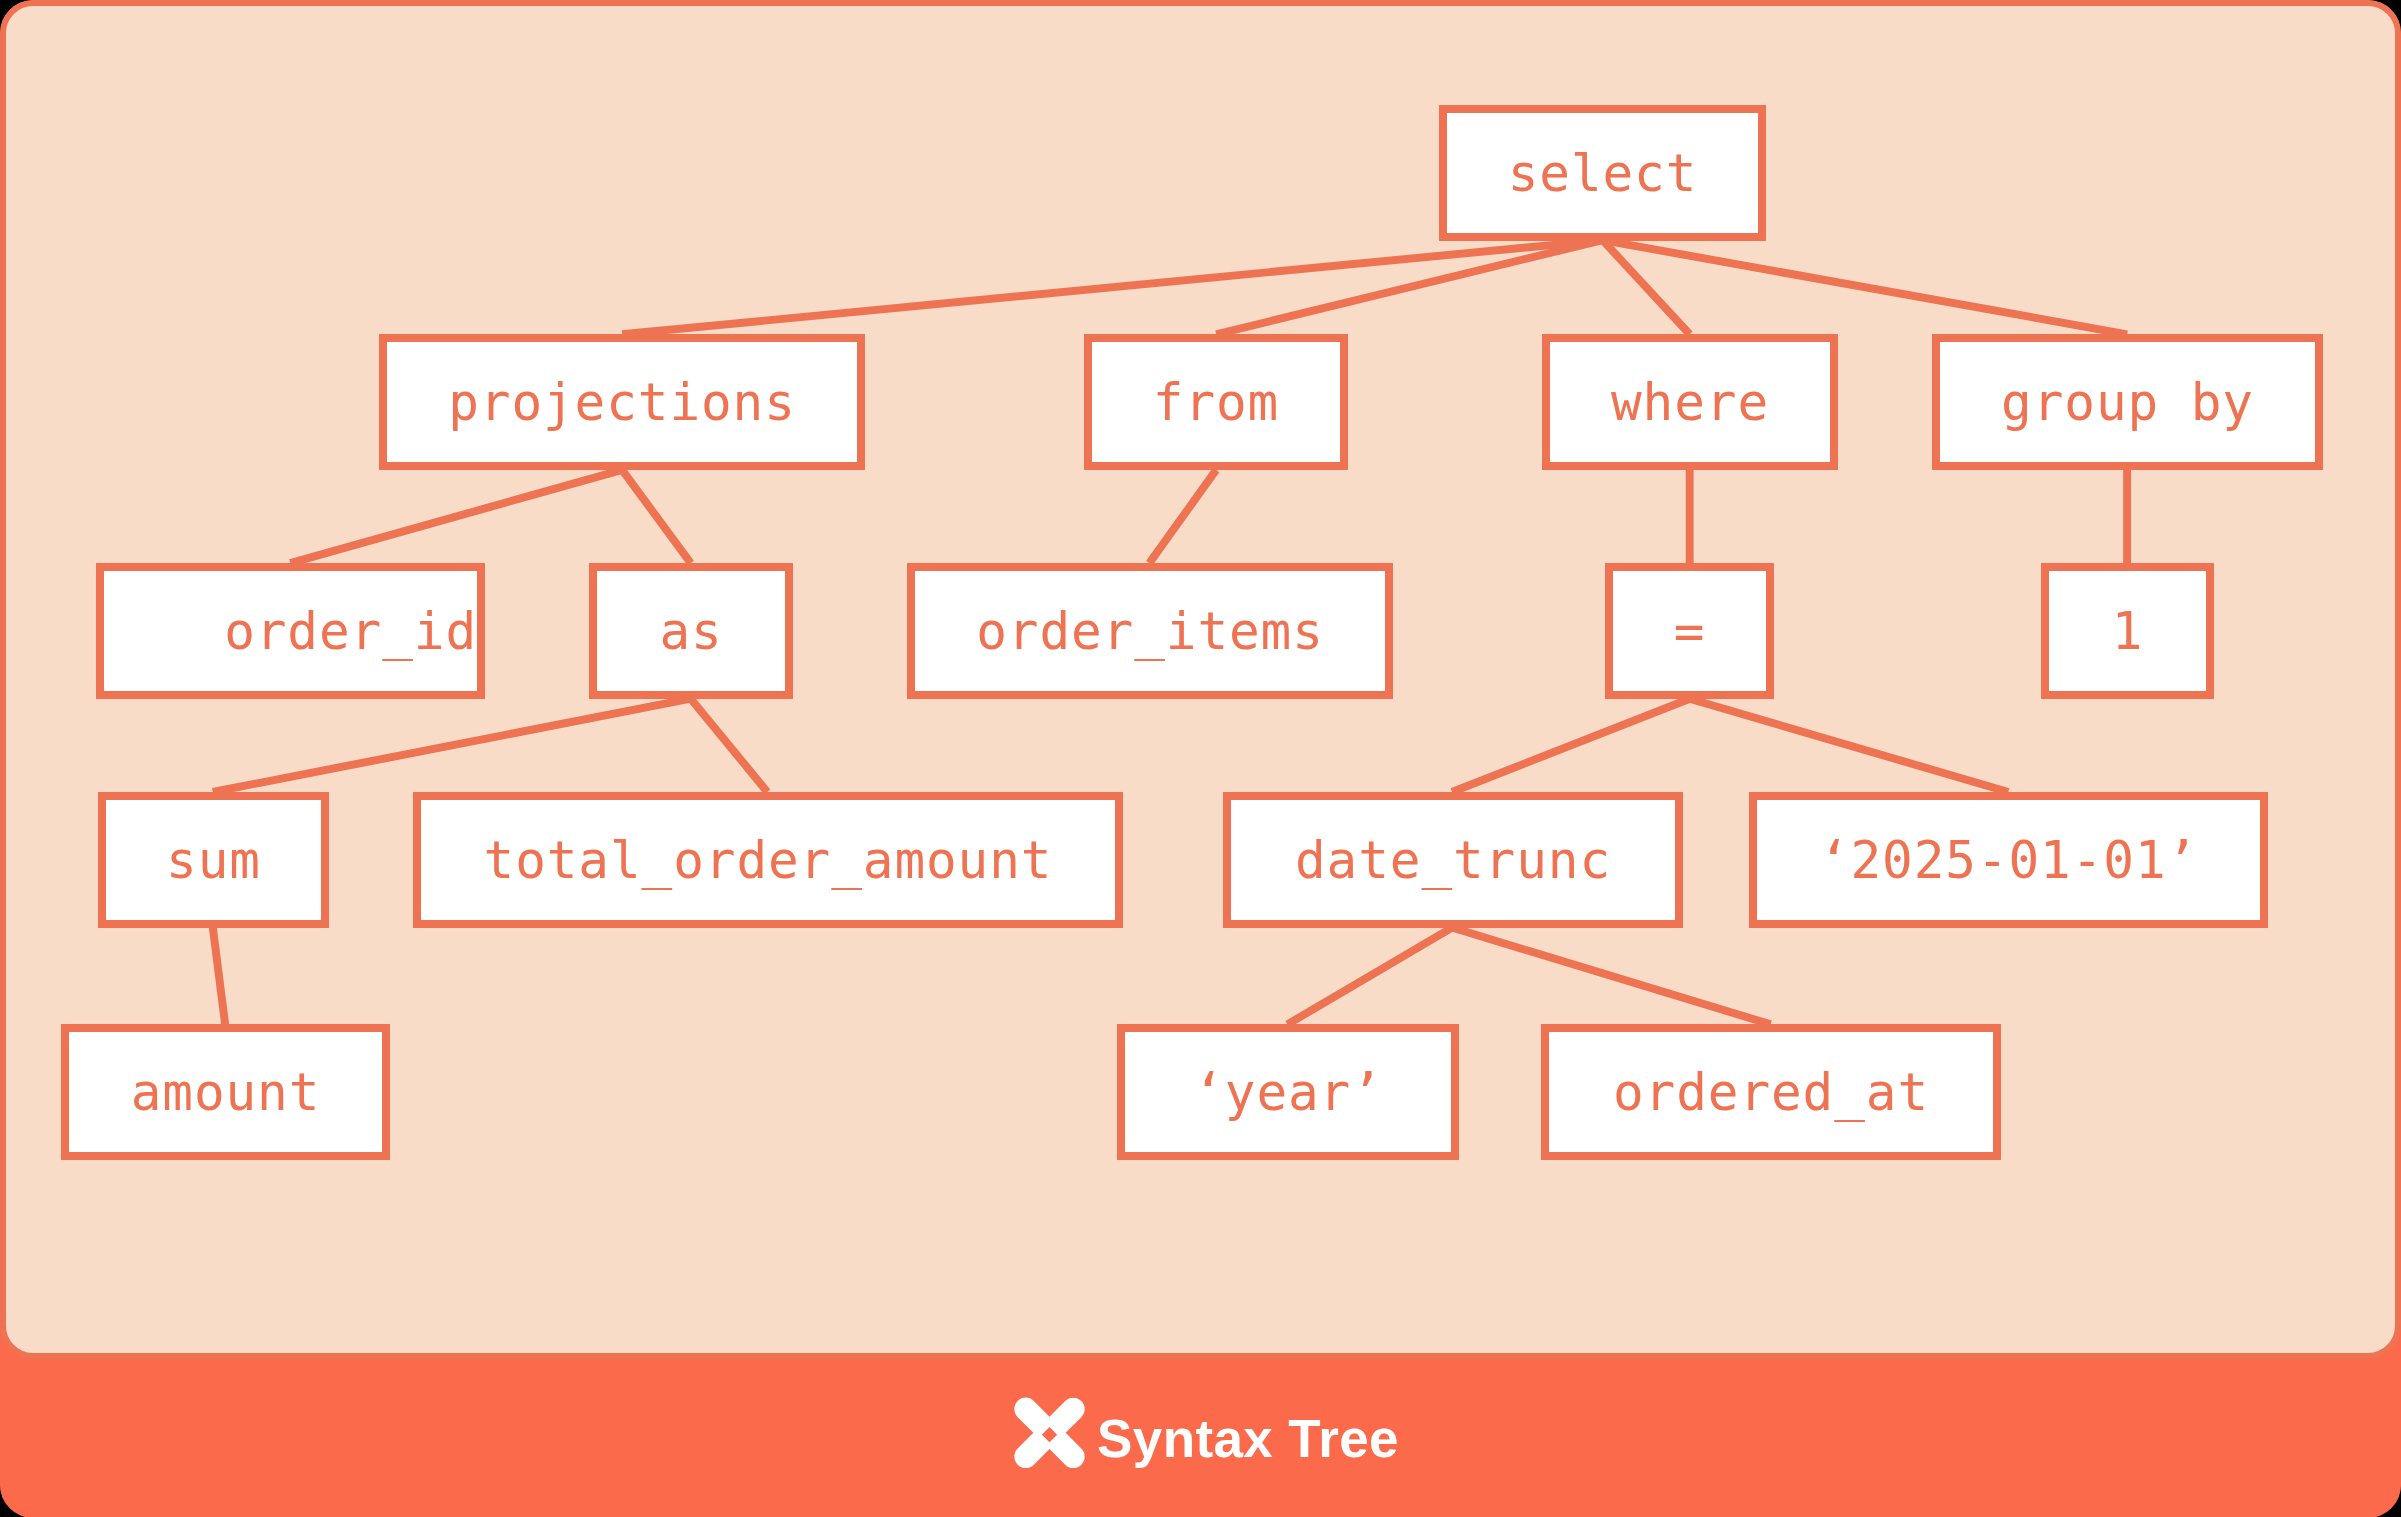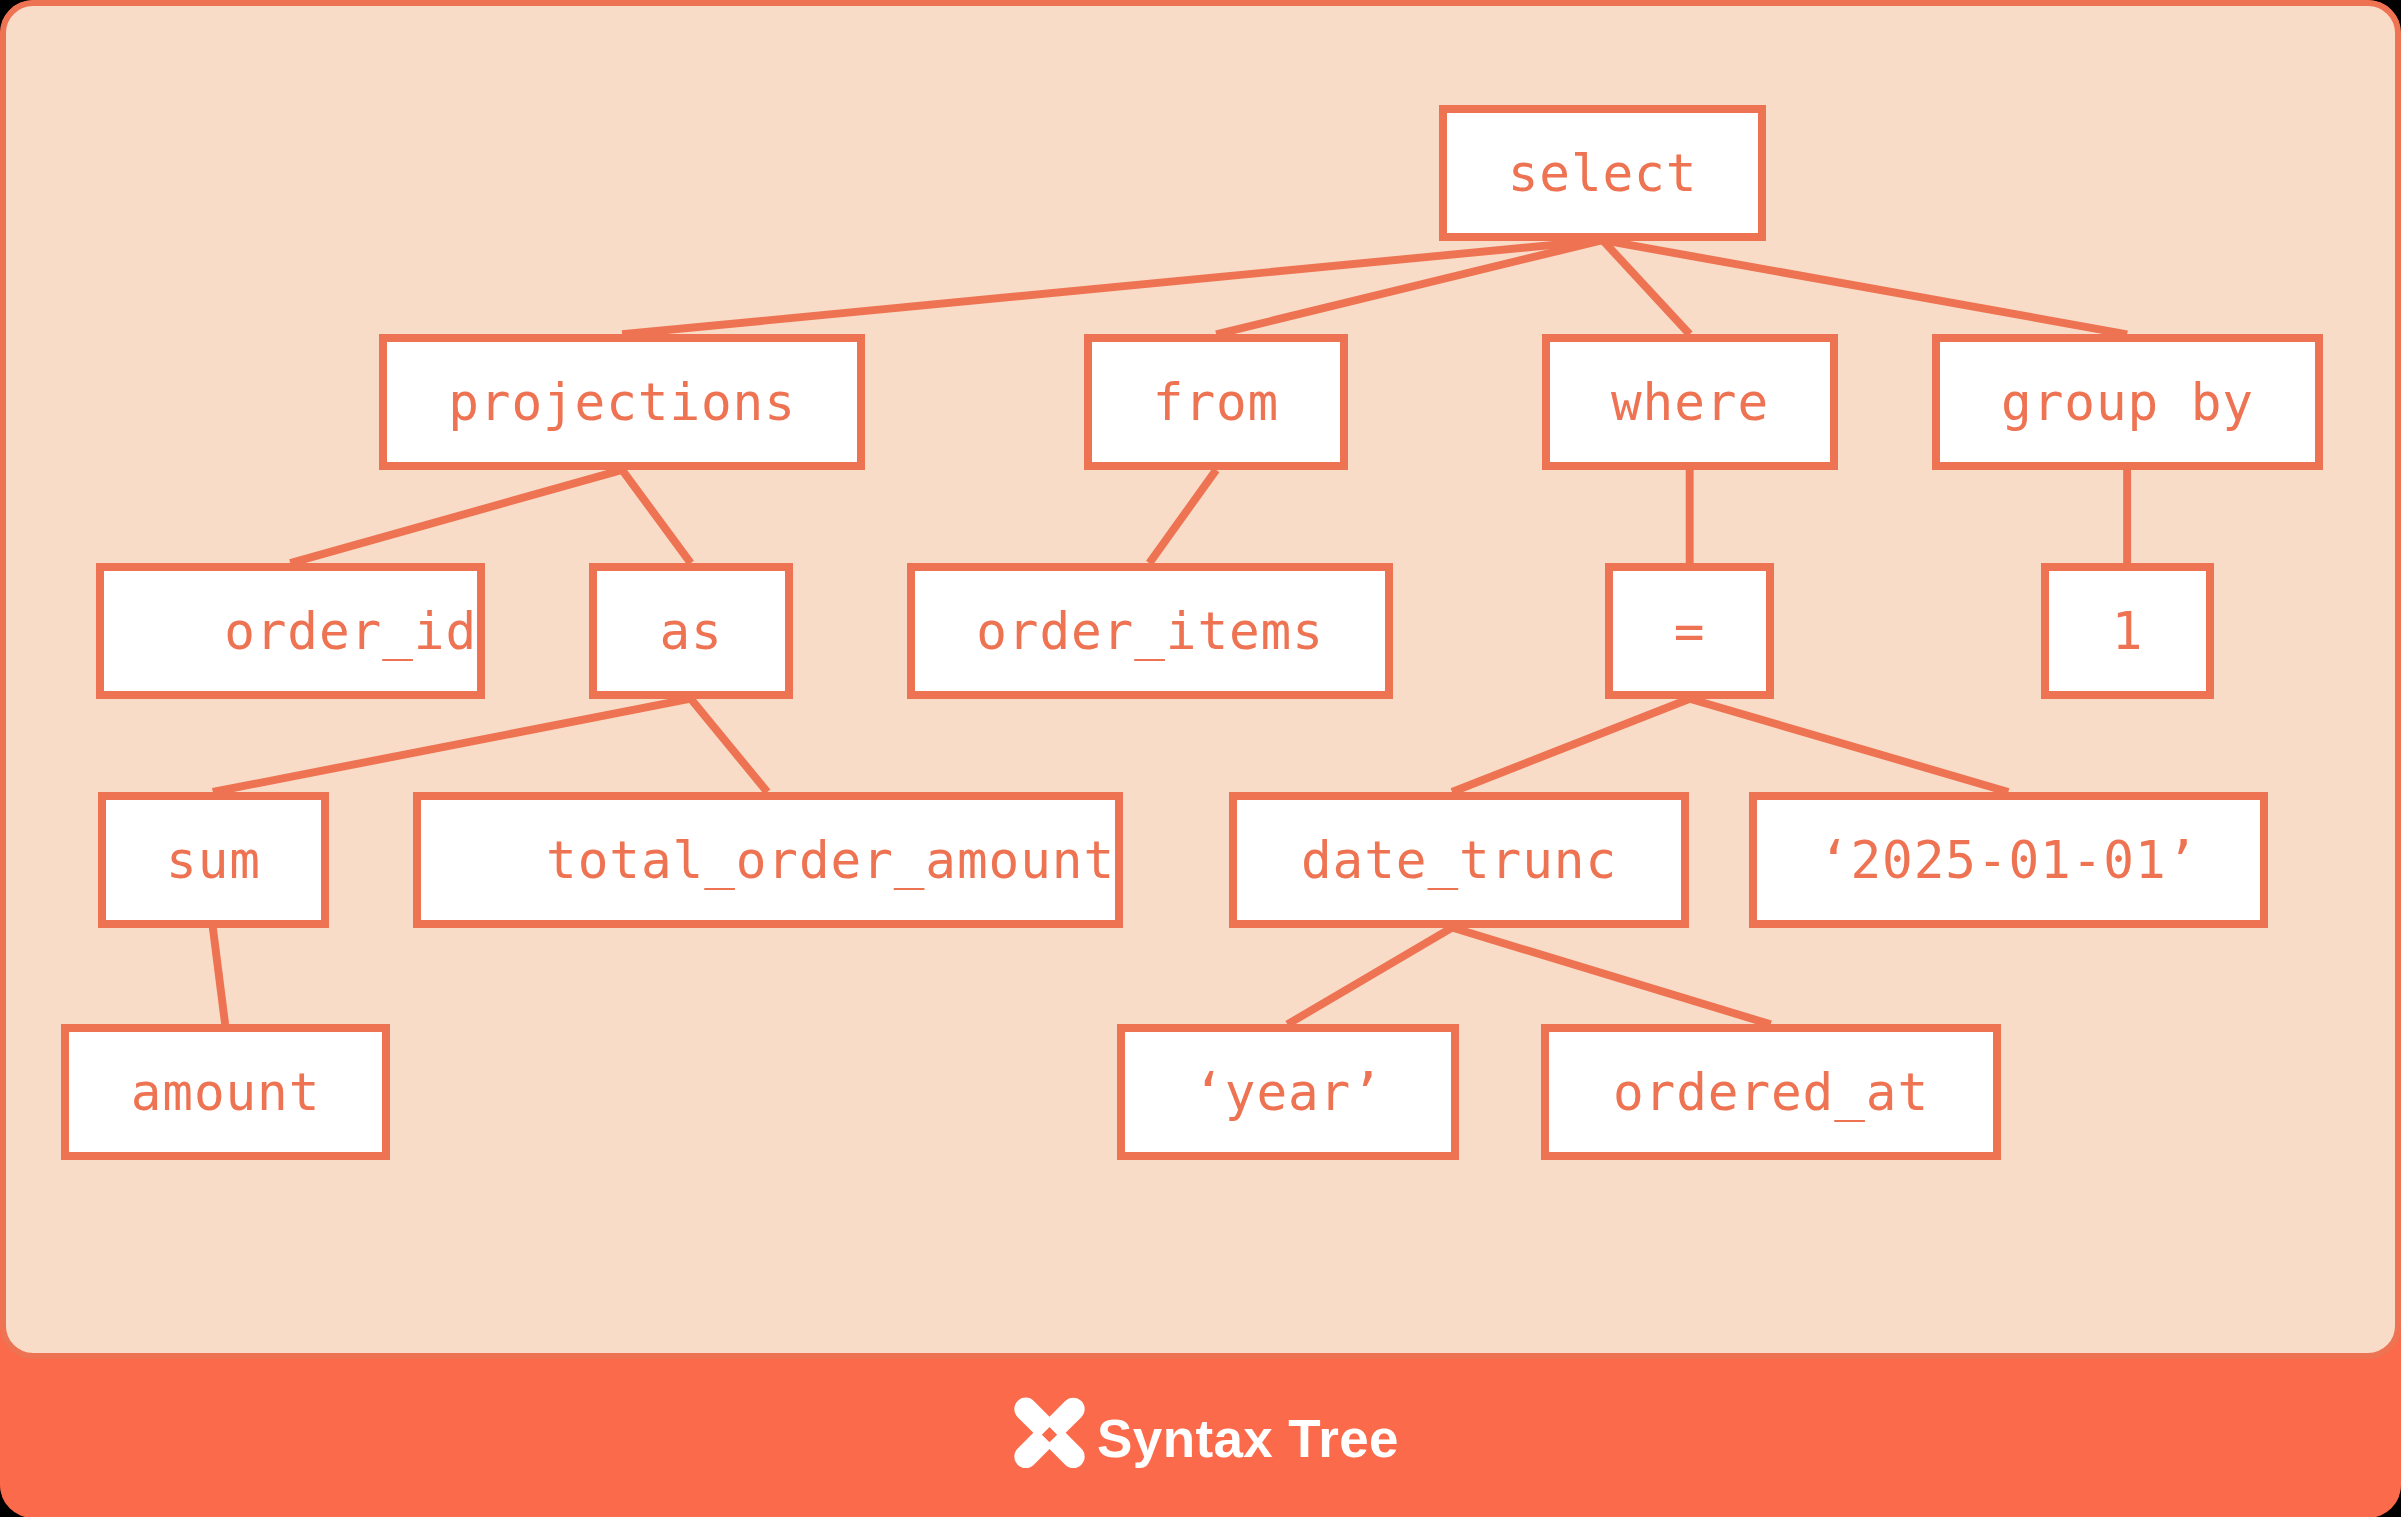--- a/index.html
+++ b/index.html
@@ -126,22 +126,22 @@
         <div class="node" style="left: 373px; top: 328px; width: 486px; height: 136px;"><span>projections</span></div>
         <div class="node" style="left: 1078px; top: 328px; width: 264px; height: 136px;"><span>from</span></div>
         <div class="node" style="left: 1536px; top: 328px; width: 296px; height: 136px;"><span>where</span></div>
         <div class="node" style="left: 1926px; top: 328px; width: 391px; height: 136px;"><span>group by</span></div>
         <div class="node" style="left: 90px; top: 557px; width: 389px; height: 136px; justify-content: flex-end;"><span>order_id</span></div>
         <div class="node" style="left: 583px; top: 557px; width: 204px; height: 136px;"><span>as</span></div>
         <div class="node" style="left: 901px; top: 557px; width: 486px; height: 136px;"><span>order_items</span></div>
         <div class="node" style="left: 1599px; top: 557px; width: 169px; height: 136px;"><span>=</span></div>
         <div class="node" style="left: 2035px; top: 557px; width: 173px; height: 136px;"><span>1</span></div>
         <div class="node" style="left: 92px; top: 786px; width: 231px; height: 136px;"><span>sum</span></div>
-        <div class="node" style="left: 407px; top: 786px; width: 710px; height: 136px; justify-content: flex-end;"><span>total_order_amount</span></div>
-        <div class="node" style="left: 1217px; top: 786px; width: 460px; height: 136px; margin-left: 6px;"><span>date_trunc</span></div>
+        <div class="node" style="left: 407px; top: 786px; width: 710px; height: 136px;"><span>total_order_amount</span></div>
+        <div class="node" style="left: 1217px; top: 786px; width: 460px; height: 136px;"><span>date_trunc</span></div>
         <div class="node" style="left: 1743px; top: 786px; width: 519px; height: 136px;"><span>‘2025-01-01’</span></div>
         <div class="node" style="left: 55px; top: 1018px; width: 329px; height: 136px;"><span>amount</span></div>
         <div class="node" style="left: 1111px; top: 1018px; width: 342px; height: 136px;"><span>‘year’</span></div>
         <div class="node" style="left: 1535px; top: 1018px; width: 460px; height: 136px;"><span>ordered_at</span></div>
       </div>
   </div>
 
   <div id="footer">
     <span>
       <svg id="logo" viewBox="0 0 100 100" xmlns="http://www.w3.org/2000/svg">

